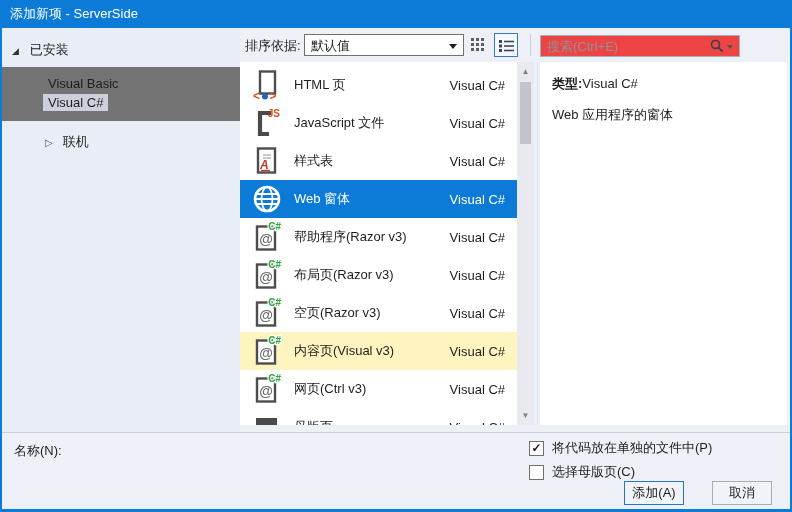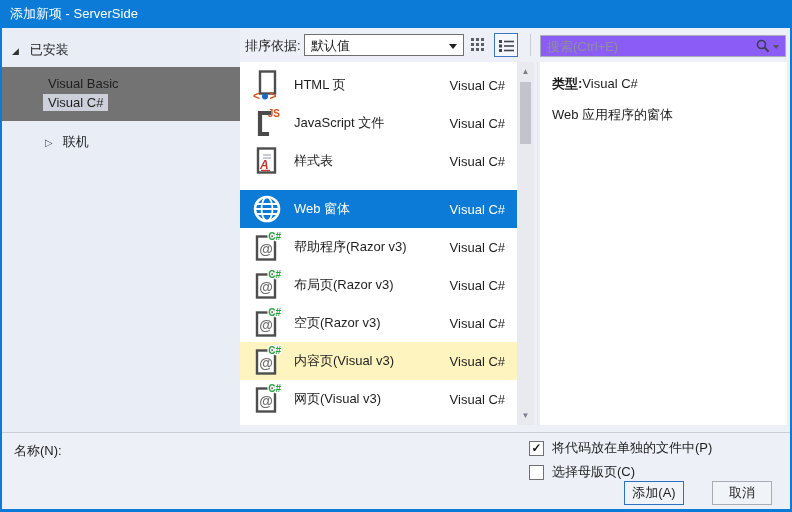--- a/index.html
+++ b/index.html
@@ -29,32 +29,32 @@
   .tree-header.online { margin-top:9px;margin-left:33px; }
 
   
   .toolbar { position:absolute; left:240px; top:28px; width:552px; height:34px; }
   .sort-label { position:absolute; left:5px; top:9px; }
   .combo { position:absolute; left:64px; top:6px; width:160px; height:22px; background:#fff; border:1px solid #707070; padding:2px 20px 2px 6px; white-space:nowrap; overflow:hidden; }
   .combo-arrow { position:absolute; right:6px; top:9px; width:0; height:0; border:4px solid transparent; border-top:5px solid #1e1e1e; }
   .view-grid { position:absolute; left:231px; top:10px; width:16px; height:14px; }
   .view-list { position:absolute; left:254px; top:5px; width:24px; height:24px; border:1px solid #3a76c3; background:#f4f8fd; display:flex; align-items:center; justify-content:center; }
   .tb-sep { position:absolute; left:290px; top:6px; width:1px; height:22px; background:#c6cbd5; }
-  .search { position:absolute; left:300px; top:7px; width:246px; height:22px; background:#8b5cf6; border:1px solid #a9adb8; display:flex; align-items:center; }
+  .search { position:absolute; left:300px; top:7px; width:200px; height:22px; background:#ef4444; border:1px solid #a9adb8; display:flex; align-items:center; }
   .search input { border:0; outline:0; flex:1; min-width:0; font-family:"Liberation Sans",sans-serif; font-size:13px; padding:0 6px; background:transparent; color:#1e1e1e; }
   .search input::placeholder { color:#8d9099; }
   .search-caret { width:0; height:0; border:3.5px solid transparent; border-top:4px solid #555; margin:4px 6px 0 3px; }
 
   
   .list { position:absolute; left:240px; top:62px; width:277px; height:363px; background:#fff; overflow:hidden; padding-top:4px; }
   .row { height:38px; display:flex; align-items:center; padding:0 12px 0 12px; }
   .ric { width:30px; height:32px; flex:none; margin-right:12px; position:relative; }
   .nm { flex:1; white-space:nowrap; overflow:hidden; }
   .lg { white-space:nowrap; }
-  .row.state-selected { background:#0b7bd7; color:#fff;margin-top:10px; }
+  .row.state-selected { background:#0b7bd7; color:#fff; }
   .row.state-hover { background:#fdf4bf; }
 
   
   .vscroll { position:absolute; left:517px; top:62px; width:17px; height:363px; background:#e9eaef; }
   .vs-arrow { position:absolute; left:0; width:17px; height:17px; color:#7b7e8a; font-size:8px; text-align:center; line-height:17px; }
   .vs-up { top:1px; } .vs-down { bottom:1px; }
   .vs-thumb { position:absolute; left:3px; top:20px; width:11px; height:62px; background:#c2c3cb; }
   .panel-sep { position:absolute; left:537px; top:62px; width:1px; height:363px; background:#e0e4eb; }
 
   
@@ -222,21 +222,21 @@
         </svg></span>
     <span class="nm">内容页(Visual v3)</span>
     <span class="lg">Visual C#</span>
   </div>
     <div class="row state-normal">
     <span class="ric"><svg width="30" height="32" viewBox="0 0 30 32">
     <rect x="5" y="5.5" width="18" height="23" fill="#fff" stroke="#4d4d4d" stroke-width="2.4"></rect>
     <text x="14" y="22.5" text-anchor="middle" font-size="14" font-weight="bold" fill="#6f6f6f">@</text>
     <text x="29" y="9" text-anchor="end" font-size="10" font-weight="bold" fill="#28a43c" stroke="#fff" stroke-width="2.5" paint-order="stroke">C#</text>
         </svg></span>
-    <span class="nm">网页(Visual v3)</span>
+    <span class="nm">网页(Ctrl v3)</span>
     <span class="lg">Visual C#</span>
   </div>
     <div class="row state-clipped">
     <span class="ric"><svg width="30" height="32" viewBox="0 0 30 32">
     <rect x="4" y="7" width="21" height="20" fill="#4a4a4a"></rect>
     <path d="M7 16 h16" stroke="#fff" stroke-width="2.6" stroke-dasharray="2.6,2.6"></path>
         </svg></span>
     <span class="nm">母版页</span>
     <span class="lg">Visual C#</span>
   </div>

